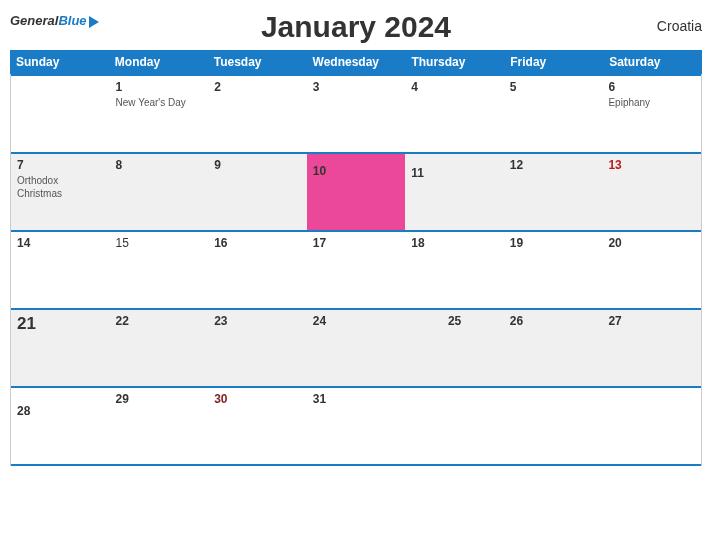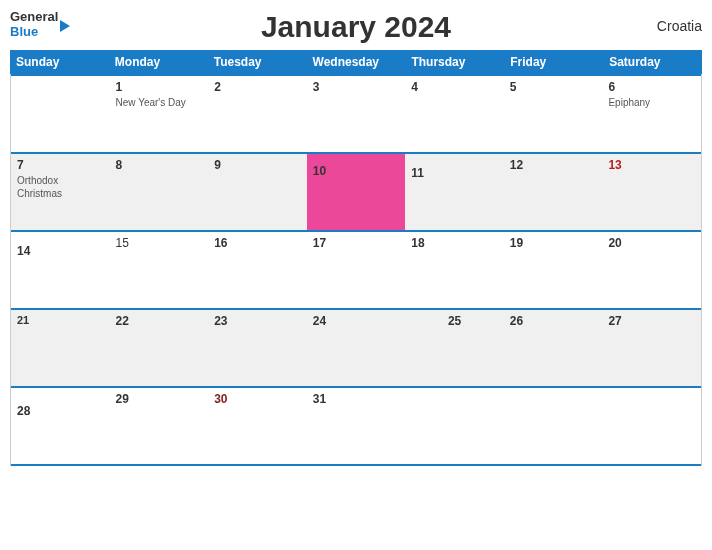--- a/index.html
+++ b/index.html
@@ -54,22 +54,23 @@
       border-left: 1px solid #ccc;
       border-right: 1px solid #ccc;
     }
 
     .logo-wrapper {
       display: flex;
       align-items: center;
     }
     .logo-text-block {
       display: flex;
-      flex-direction: column;
+      flex-direction: row;
       line-height: 1.15;
+      font-style: italic;
     }
   </style>
 </head>
 <body>
 
 <div class="calendar-container">
 
   <div class="header">
 
     <div class="logo-wrapper" style="position:absolute;left:0;top:0;">
@@ -139,21 +140,21 @@
       <div style="min-height: 76px; padding: 12px 6px; background: rgb(240, 240, 240); border-right: 0px solid rgb(221, 221, 221);">
         <span style="font-size: 12px; font-weight: bold; color: rgb(51, 51, 51); display: block; margin-bottom: 2px;">11</span>
       </div>
       <div style="min-height: 76px; padding: 4px 6px; background: rgb(240, 240, 240); border-right: 0px solid rgb(221, 221, 221);">
         <span style="font-size: 12px; font-weight: bold; color: rgb(51, 51, 51); display: block; margin-bottom: 2px;">12</span>
       </div>
       <div style="min-height: 76px; padding: 4px 6px; background: rgb(240, 240, 240); border-right: 0px solid rgb(221, 221, 221);">
         <span style="font-size: 12px; font-weight: bold; color: #b91c1c; display: block; margin-bottom: 2px;">13</span>
       </div>
       <div style="grid-column: 1 / -1; height: 2px; background: rgb(26, 124, 199);"></div>
-      <div style="min-height: 76px; padding: 12px 6px; background: rgb(255, 255, 255); border-right: 0px solid rgb(221, 221, 221);">
+      <div style="min-height: 76px; padding: 4px 6px; background: rgb(255, 255, 255); border-right: 0px solid rgb(221, 221, 221);">
         <span style="font-size: 12px; font-weight: bold; color: rgb(51, 51, 51); display: block; margin-bottom: 2px;">14</span>
       </div>
       <div style="min-height: 76px; padding: 4px 6px; background: rgb(255, 255, 255); border-right: 0px solid rgb(221, 221, 221);">
         <span style="font-size: 12px; font-weight: normal; color: rgb(51, 51, 51); display: block; margin-bottom: 2px;">15</span>
       </div>
       <div style="min-height: 76px; padding: 4px 6px; background: rgb(255, 255, 255); border-right: 0px solid rgb(221, 221, 221);">
         <span style="font-size: 12px; font-weight: bold; color: rgb(51, 51, 51); display: block; margin-bottom: 2px;">16</span>
       </div>
       <div style="min-height: 76px; padding: 4px 6px; background: rgb(255, 255, 255); border-right: 0px solid rgb(221, 221, 221);">
         <span style="font-size: 12px; font-weight: bold; color: rgb(51, 51, 51); display: block; margin-bottom: 2px;">17</span>
@@ -162,21 +163,21 @@
         <span style="font-size: 12px; font-weight: bold; color: rgb(51, 51, 51); display: block; margin-bottom: 2px;">18</span>
       </div>
       <div style="min-height: 76px; padding: 4px 6px; background: rgb(255, 255, 255); border-right: 0px solid rgb(221, 221, 221);">
         <span style="font-size: 12px; font-weight: bold; color: rgb(51, 51, 51); display: block; margin-bottom: 2px;">19</span>
       </div>
       <div style="min-height: 76px; padding: 4px 6px; background: rgb(255, 255, 255); border-right: 0px solid rgb(221, 221, 221);">
         <span style="font-size: 12px; font-weight: bold; color: rgb(51, 51, 51); display: block; margin-bottom: 2px;">20</span>
       </div>
       <div style="grid-column: 1 / -1; height: 2px; background: rgb(26, 124, 199);"></div>
       <div style="min-height: 76px; padding: 4px 6px; background: rgb(240, 240, 240); border-right: 0px solid rgb(221, 221, 221);">
-        <span style="font-size: 11px; font-weight: bold; color: rgb(51, 51, 51); display: block; margin-bottom: 2px;">21</span>
+        <span style="font-size: 17px; font-weight: bold; color: rgb(51, 51, 51); display: block; margin-bottom: 2px;">21</span>
       </div>
       <div style="min-height: 76px; padding: 4px 6px; background: rgb(240, 240, 240); border-right: 0px solid rgb(221, 221, 221);">
         <span style="font-size: 12px; font-weight: bold; color: rgb(51, 51, 51); display: block; margin-bottom: 2px;">22</span>
       </div>
       <div style="min-height: 76px; padding: 4px 6px; background: rgb(240, 240, 240); border-right: 0px solid rgb(221, 221, 221);">
         <span style="font-size: 12px; font-weight: bold; color: rgb(51, 51, 51); display: block; margin-bottom: 2px;">23</span>
       </div>
       <div style="min-height: 76px; padding: 4px 6px; background: rgb(240, 240, 240); border-right: 0px solid rgb(221, 221, 221);">
         <span style="font-size: 12px; font-weight: bold; color: rgb(51, 51, 51); display: block; margin-bottom: 2px;">24</span>
       </div>

